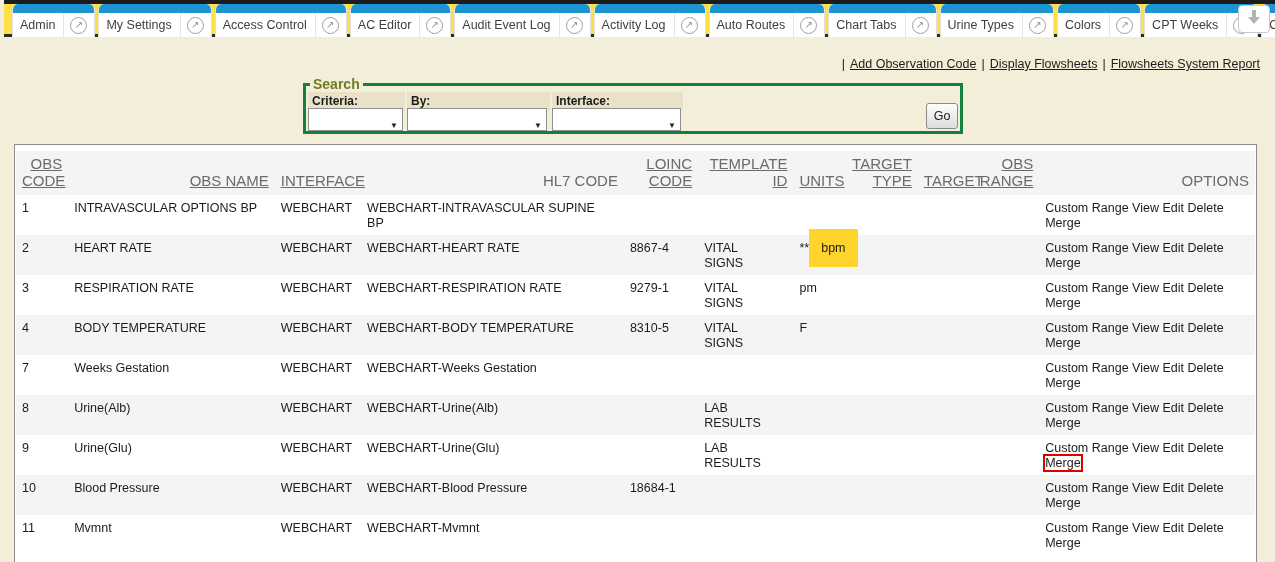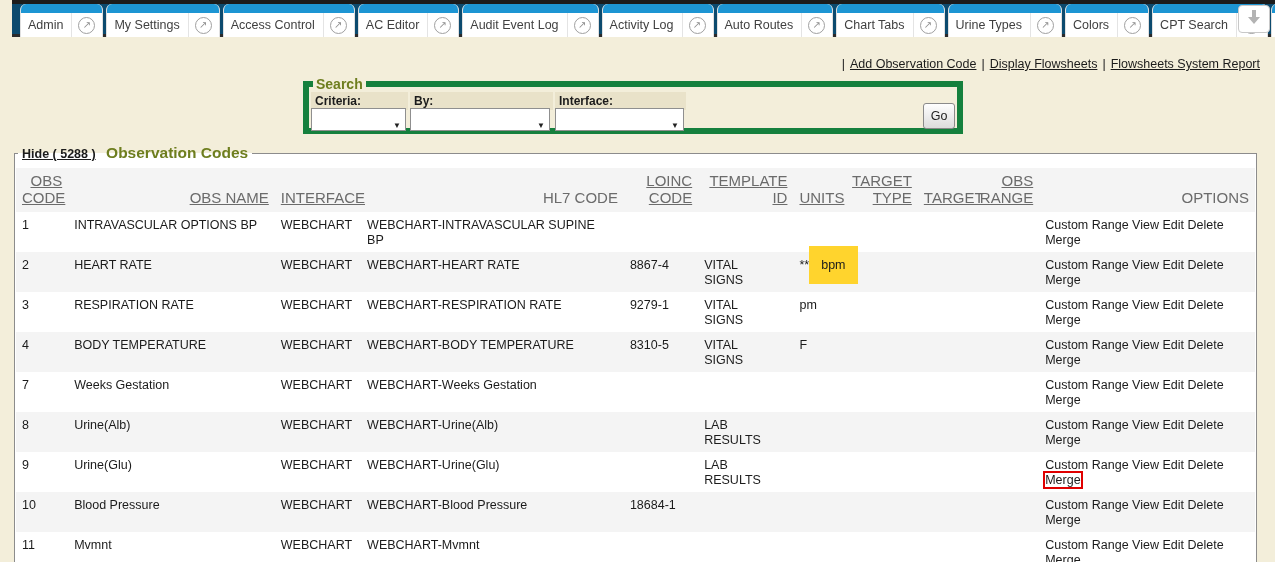--- a/index.html
+++ b/index.html
@@ -2,43 +2,43 @@
 <html><head>
 <meta charset="utf-8">
 <style>
   * { box-sizing: border-box; margin: 0; padding: 0; }
   html,body { width:1275px; height:562px; overflow:hidden; }
   body {
     font-family: "Liberation Sans", "DejaVu Sans", sans-serif;
     background:#f3eeda; color:#1b1b1b; position:relative;
   }
   
-  .tabbar { position:absolute; top:0; left:12px; right:0; height:37px;
-    background:#0c4a6e; border-bottom:3px solid #2b2b2b; }
+  .tabbar { position:absolute; top:0; left:4px; right:0; height:37px;
+    background:#fde047; border-bottom:3px solid #2b2b2b; }
   .tabbar .darkstrip { position:absolute; top:0; left:0; right:0; height:4px; background:#1c1c1c; }
   .tabs { display:flex; padding:4px 0 0 8px; height:37px; overflow:hidden; position:relative; }
   .tab { flex:0 0 auto; margin-right:3px; border-radius:6px 6px 0 0; overflow:hidden;
     border:1px solid #e0e0e0; border-top:none; border-bottom:none; background:#fff; cursor:pointer; }
   .tab-cap { height:9px; background:#1d95d3; }
   .tab.last .tab-cap { background:linear-gradient(to right,#1d95d3 55%,#a6d8f0); }
   .tab-body { height:24px; display:flex; align-items:center; padding:0 7px; background:#fff; }
   .tab-label { font-size:12.5px; color:#3f3f3f; white-space:nowrap; }
   .tab-div { width:1px; height:24px; background:#e4e4e4; margin:0 6px 0 8px; }
   .launch-circle { width:17px; height:17px; border:1px solid #a0a0a0; border-radius:50%;
     display:flex; align-items:center; justify-content:center; flex:0 0 auto; }
   .launch-glyph { font-size:10px; line-height:1; color:#8d8d8d; }
   .scroll-btn { position:absolute; right:5px; top:5px; width:32px; height:28px; background:#fff;
     border:1px solid #c8c8c8; border-radius:4px; z-index:5;
     display:flex; align-items:center; justify-content:center; cursor:pointer; }
   
   .hlinks { position:absolute; top:57px; right:15px; font-size:12.5px; white-space:nowrap; }
   .hlinks .sep { margin:0 5px; color:#1b1b1b; }
   .hlink { color:#1b1b1b; text-decoration:underline; cursor:pointer; }
   
-  fieldset { border:6px solid #15803d; }
+  fieldset { border:3px solid #15803d; }
   .search-fs { position:absolute; left:303px; top:76px; width:660px; height:58px;
     background:#f3eeda; padding:0 2px 2px 2px; }
   .search-fs legend { font-size:14px; font-weight:bold; color:#6e7e1f; padding:0 3px; margin-left:2px; }
   .search-grid { display:flex; align-items:flex-start; position:relative; }
   .s-col { display:flex; flex-direction:column; margin-right:2px; }
   .s-label { background:#e9e2c9; font-size:12px; font-weight:bold; padding:2px 4px; height:18px; }
   .s-ctrl { margin-top:2px; height:25px; display:flex; align-items:center; }
   .w-criteria { width:97px; } .w-search { width:247px; } .w-by { width:143px; } .w-iface { width:131px; }
   .sel { position:relative; display:inline-block; }
   .sel select { appearance:none; -webkit-appearance:none; border:1px solid #8f8f8f; background:#fff;
@@ -172,21 +172,21 @@
       <span class="tab-label">Colors</span>
       <span class="tab-div"></span>
       <span class="launch-circle">
             <span class="launch-glyph">↗</span>
           </span>
     </div>
   </div>
       <div class="tab">
     <div class="tab-cap"></div>
     <div class="tab-body">
-      <span class="tab-label">CPT Search</span>
+      <span class="tab-label">CPT Weeks</span>
       <span class="tab-div"></span>
       <span class="launch-circle">
             <span class="launch-glyph">↗</span>
           </span>
     </div>
   </div>
       <div class="tab last">
     <div class="tab-cap"></div>
     <div class="tab-body">
       <span class="tab-label">CPT Requiren</span>
@@ -233,24 +233,20 @@
           <select style="width:129px"><option></option></select>
           <span class="arrow">▼</span>
         </span>
       </div>
     </div>
     <button class="go-btn">Go</button>
   </div>
 </fieldset>
 
 <fieldset class="obs-fs">
-  <legend>
-    <a href="#" class="hide-link">Hide ( 5288 )</a>
-    <span class="obs-title">Observation Codes</span>
-  </legend>
   <table>
     <thead>
         <tr>
           <th style="width: 52px;"><span class="th-text sort">OBS CODE</span></th>
           <th style="width: 206px;"><span class="th-text sort">OBS NAME</span></th>
           <th style="width: 86px;"><span class="th-text sort">INTERFACE</span></th>
           <th style="width: 262px;"><span class="th-text">HL7 CODE</span></th>
           <th style="width: 74px;"><span class="th-text sort">LOINC CODE</span></th>
           <th style="width: 95px;"><span class="th-text sort">TEMPLATE ID</span></th>
           <th style="width: 48px;"><span class="th-text sort">UNITS</span></th>

